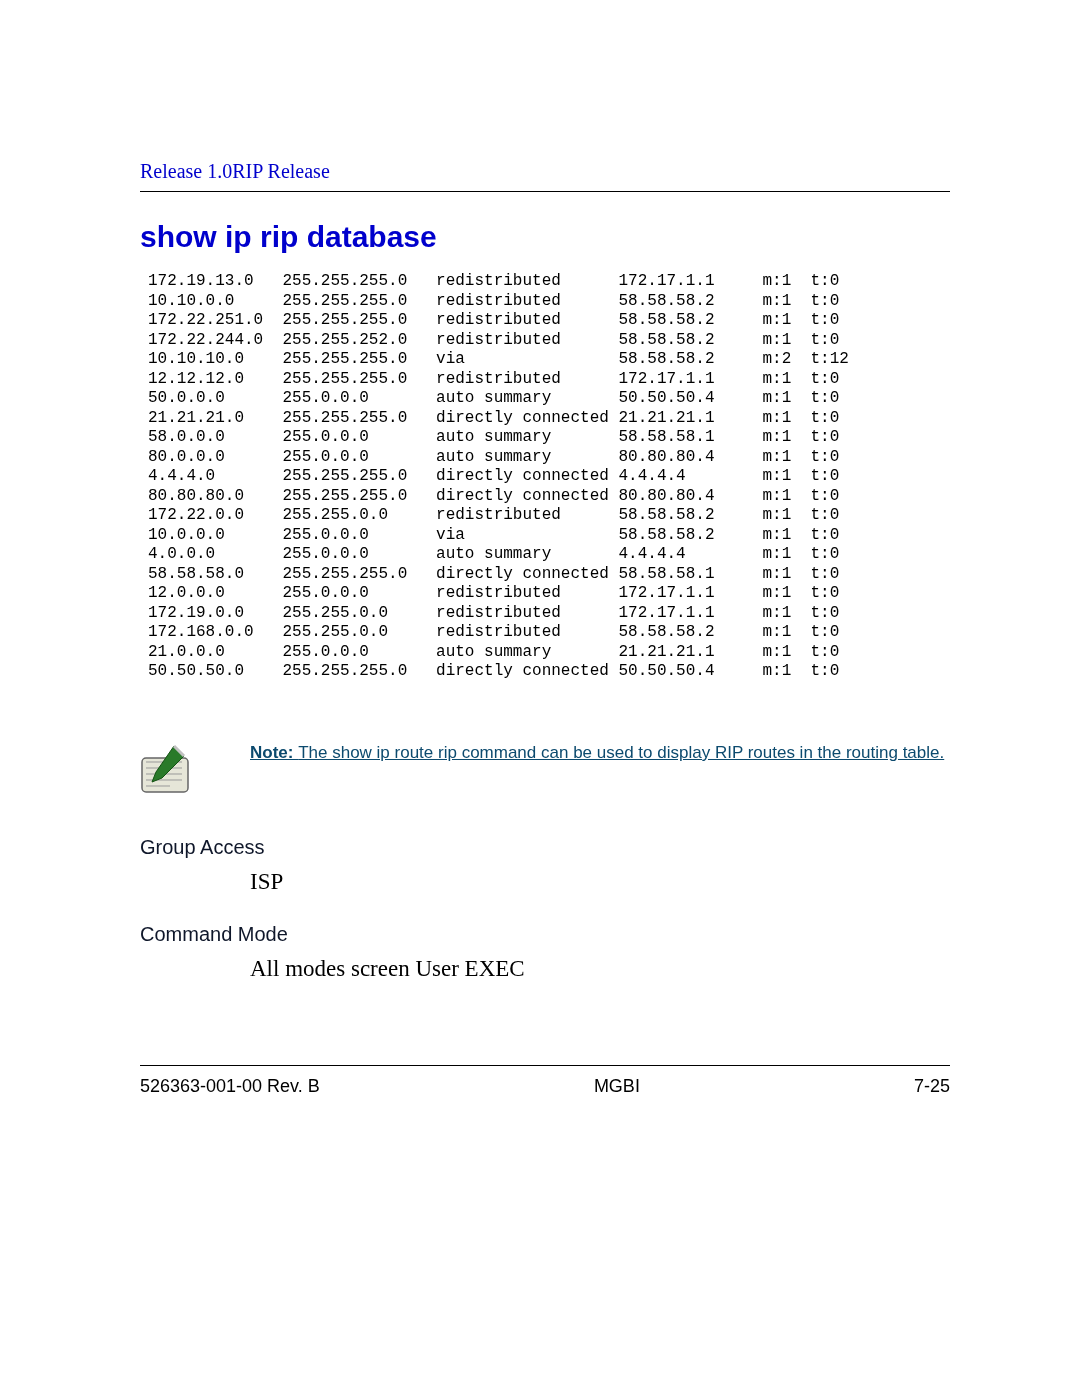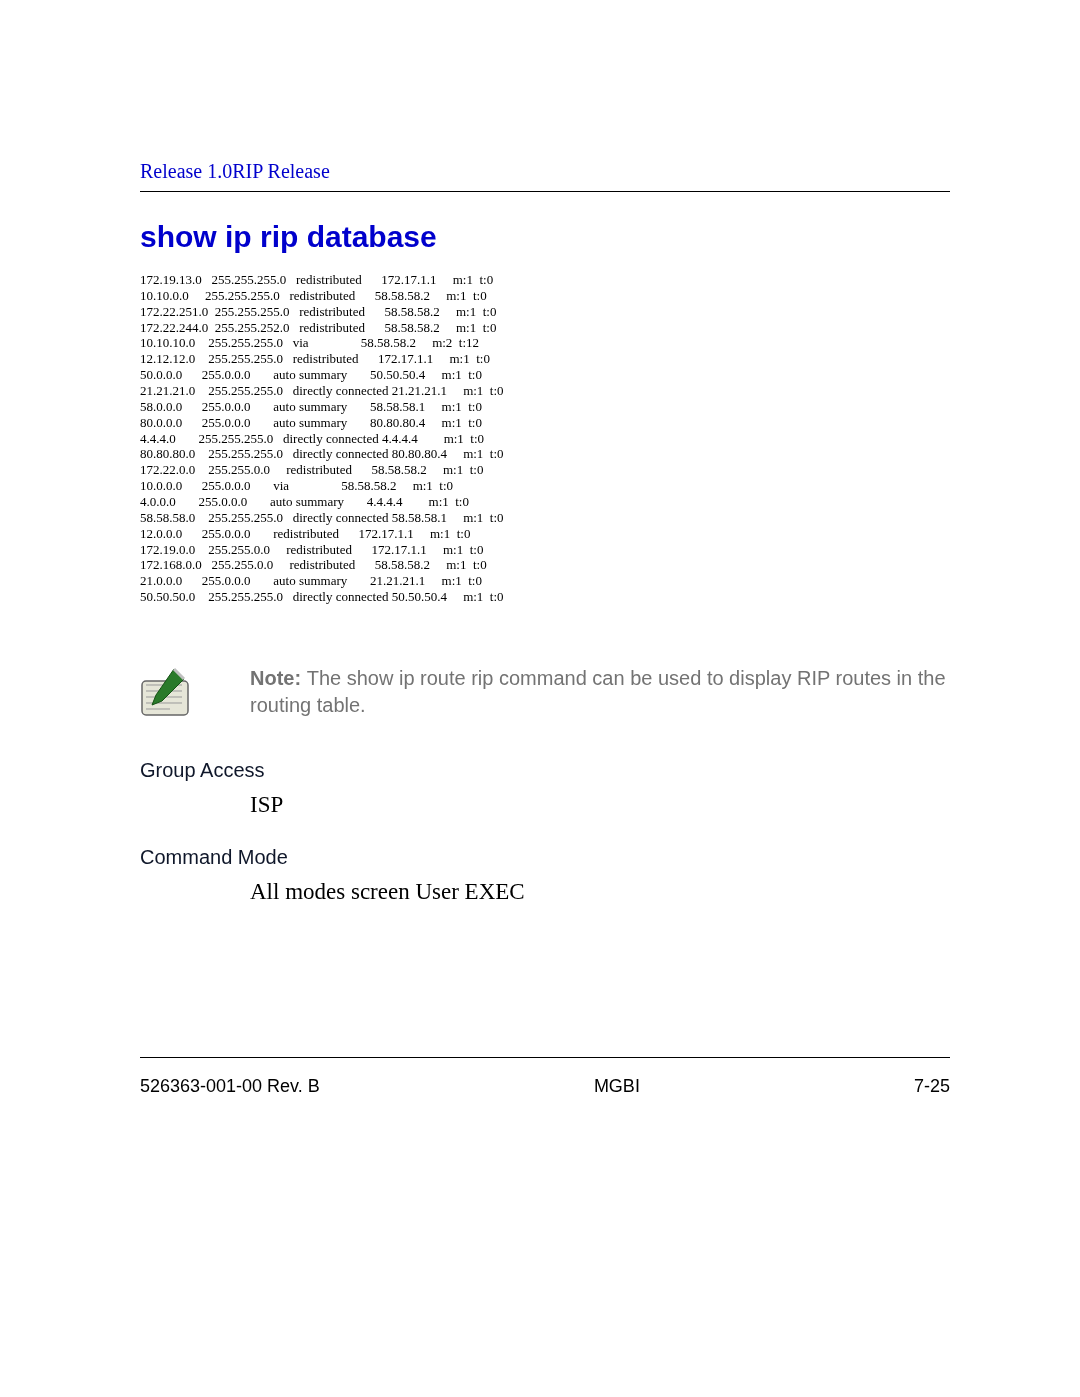--- a/index.html
+++ b/index.html
@@ -32,64 +32,65 @@
     margin-bottom: 18px;
   }
   .intro {
     margin-left: 110px;
     font-size: 20px;
     line-height: 1.35;
     margin-bottom: 22px;
   }
   .intro .bold { font-weight: bold; }
   .mono-block {
-    font-family: Liberation Serif, serif;
-    font-size: 13px;
+    font-family: Liberation Mono, monospace;
+    font-size: 16px;
     white-space: pre;
     line-height: 1.22;
-    margin-left: 0px;
+    margin-left: 8px;
     margin-bottom: 60px;
   }
   .note-row {
     display: flex;
     align-items: flex-start;
     margin-left: 0px;
     margin-bottom: 40px;
   }
   .note-icon {
     width: 54px;
     height: 54px;
     flex: 0 0 54px;
     margin-right: 56px;
   }
   .note-text {
-    color: #737373;
+    color: #0c4a6e;
     font-family: Arial, Helvetica, sans-serif;
-    font-size: 20px;
+    font-size: 17px;
     line-height: 1.35;
+    text-decoration: underline;
   }
   .note-text .nb { font-weight: bold; }
   .section-label {
     color: #0f172a;
     font-family: Arial, Helvetica, sans-serif;
     font-size: 20px;
     margin-bottom: 10px;
   }
   .section-body {
     margin-left: 110px;
     font-size: 23px;
     margin-bottom: 28px;
   }
   .footer {
     position: absolute;
     left: 140px;
     right: 130px;
     bottom: 300px;
     border-top: 1px solid #000;
-    padding-top: 18px;
+    padding-top: 10px;
     display: flex;
     justify-content: space-between;
     font-family: Arial, Helvetica, sans-serif;
     font-size: 18px;
   }
 </style>
 </head>
 <body>
 
 <div class="page">

